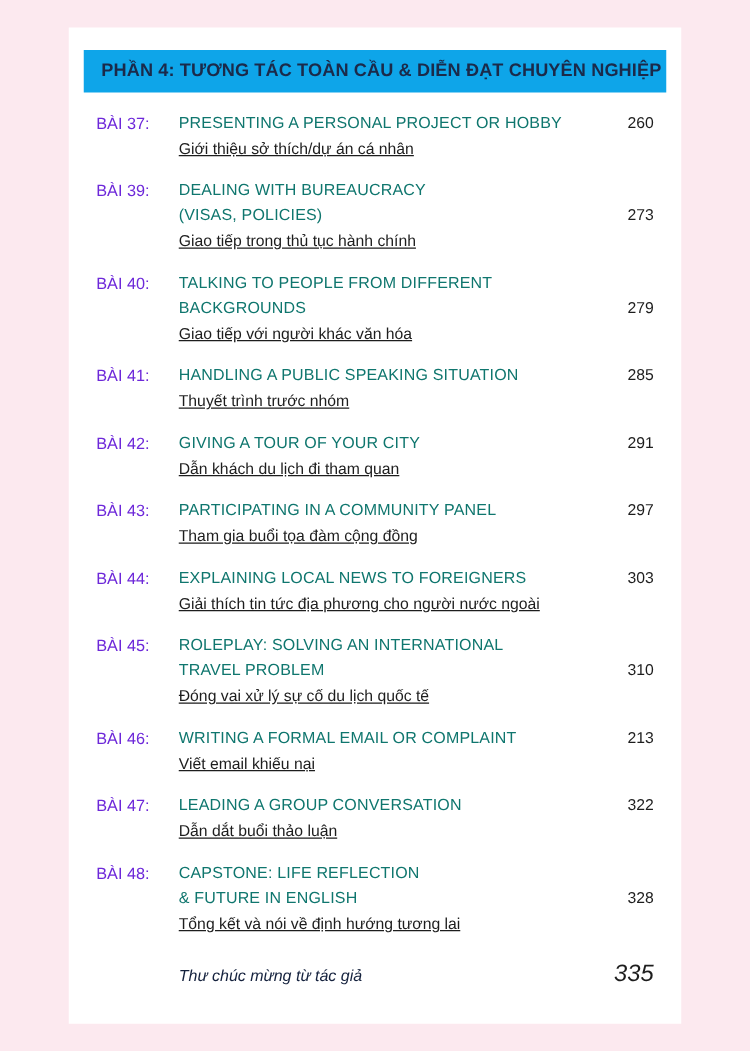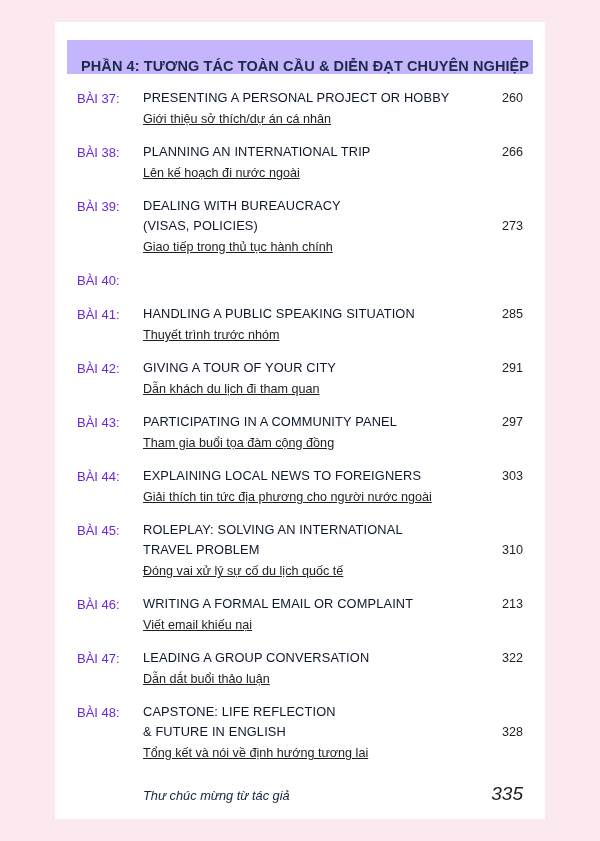--- a/index.html
+++ b/index.html
@@ -18,24 +18,24 @@
     left: 55px;
     top: 22px;
     width: 490px;
     height: 797px;
     background: #ffffff;
     box-sizing: border-box;
     padding: 0;
   }
   .section-header {
     margin: 18px 12px 0 12px;
-    background: #c4b5fd;
+    background: #0ea5e9;
     height: 34px;
     display: flex;
-    align-items: flex-end;
+    align-items: center;
     padding-left: 14px;
     box-sizing: border-box;
   }
   .section-header .title {
     font-size: 14.5px;
     font-weight: bold;
     color: #1b2a4a;
     letter-spacing: 0.1px;
     white-space: nowrap;
   }
@@ -57,21 +57,21 @@
     padding-top: 1px;
     white-space: nowrap;
   }
   .entry .body {
     flex: 1 1 auto;
     position: relative;
     padding-right: 42px;
   }
   .entry .en {
     font-size: 12.8px;
-    color: #0f172a;
+    color: #0f766e;
     line-height: 20px;
     letter-spacing: 0.15px;
   }
   .entry .en .l2 {
     display: block;
   }
   .entry .vi {
     font-size: 12.6px;
     color: #1d1d1d;
     line-height: 20px;
@@ -121,37 +121,34 @@
   <div class="toc">
       <div class="entry">
         <div class="num">BÀI 37:</div>
         <div class="body">
           <div class="en"><span>PRESENTING A PERSONAL PROJECT OR HOBBY</span></div>
           <div class="vi">Giới thiệu sở thích/dự án cá nhân</div>
           <div class="page-no row1">260</div>
         </div>
       </div>
       <div class="entry">
-        <div class="num">BÀI 38:</div>
-        <div class="body">
-          <div class="en"><span>PLANNING AN INTERNATIONAL TRIP</span></div>
-          <div class="vi">Lên kế hoạch đi nước ngoài</div>
-          <div class="page-no row1">266</div>
-        </div>
-      </div>
-      <div class="entry">
         <div class="num">BÀI 39:</div>
         <div class="body">
           <div class="en"><span>DEALING WITH BUREAUCRACY</span><span class="l2">(VISAS, POLICIES)</span></div>
           <div class="vi">Giao tiếp trong thủ tục hành chính</div>
           <div class="page-no row2">273</div>
         </div>
       </div>
       <div class="entry">
         <div class="num">BÀI 40:</div>
+        <div class="body">
+          <div class="en"><span>TALKING TO PEOPLE FROM DIFFERENT</span><span class="l2">BACKGROUNDS</span></div>
+          <div class="vi">Giao tiếp với người khác văn hóa</div>
+          <div class="page-no row2">279</div>
+        </div>
       </div>
       <div class="entry">
         <div class="num">BÀI 41:</div>
         <div class="body">
           <div class="en"><span>HANDLING A PUBLIC SPEAKING SITUATION</span></div>
           <div class="vi">Thuyết trình trước nhóm</div>
           <div class="page-no row1">285</div>
         </div>
       </div>
       <div class="entry">

